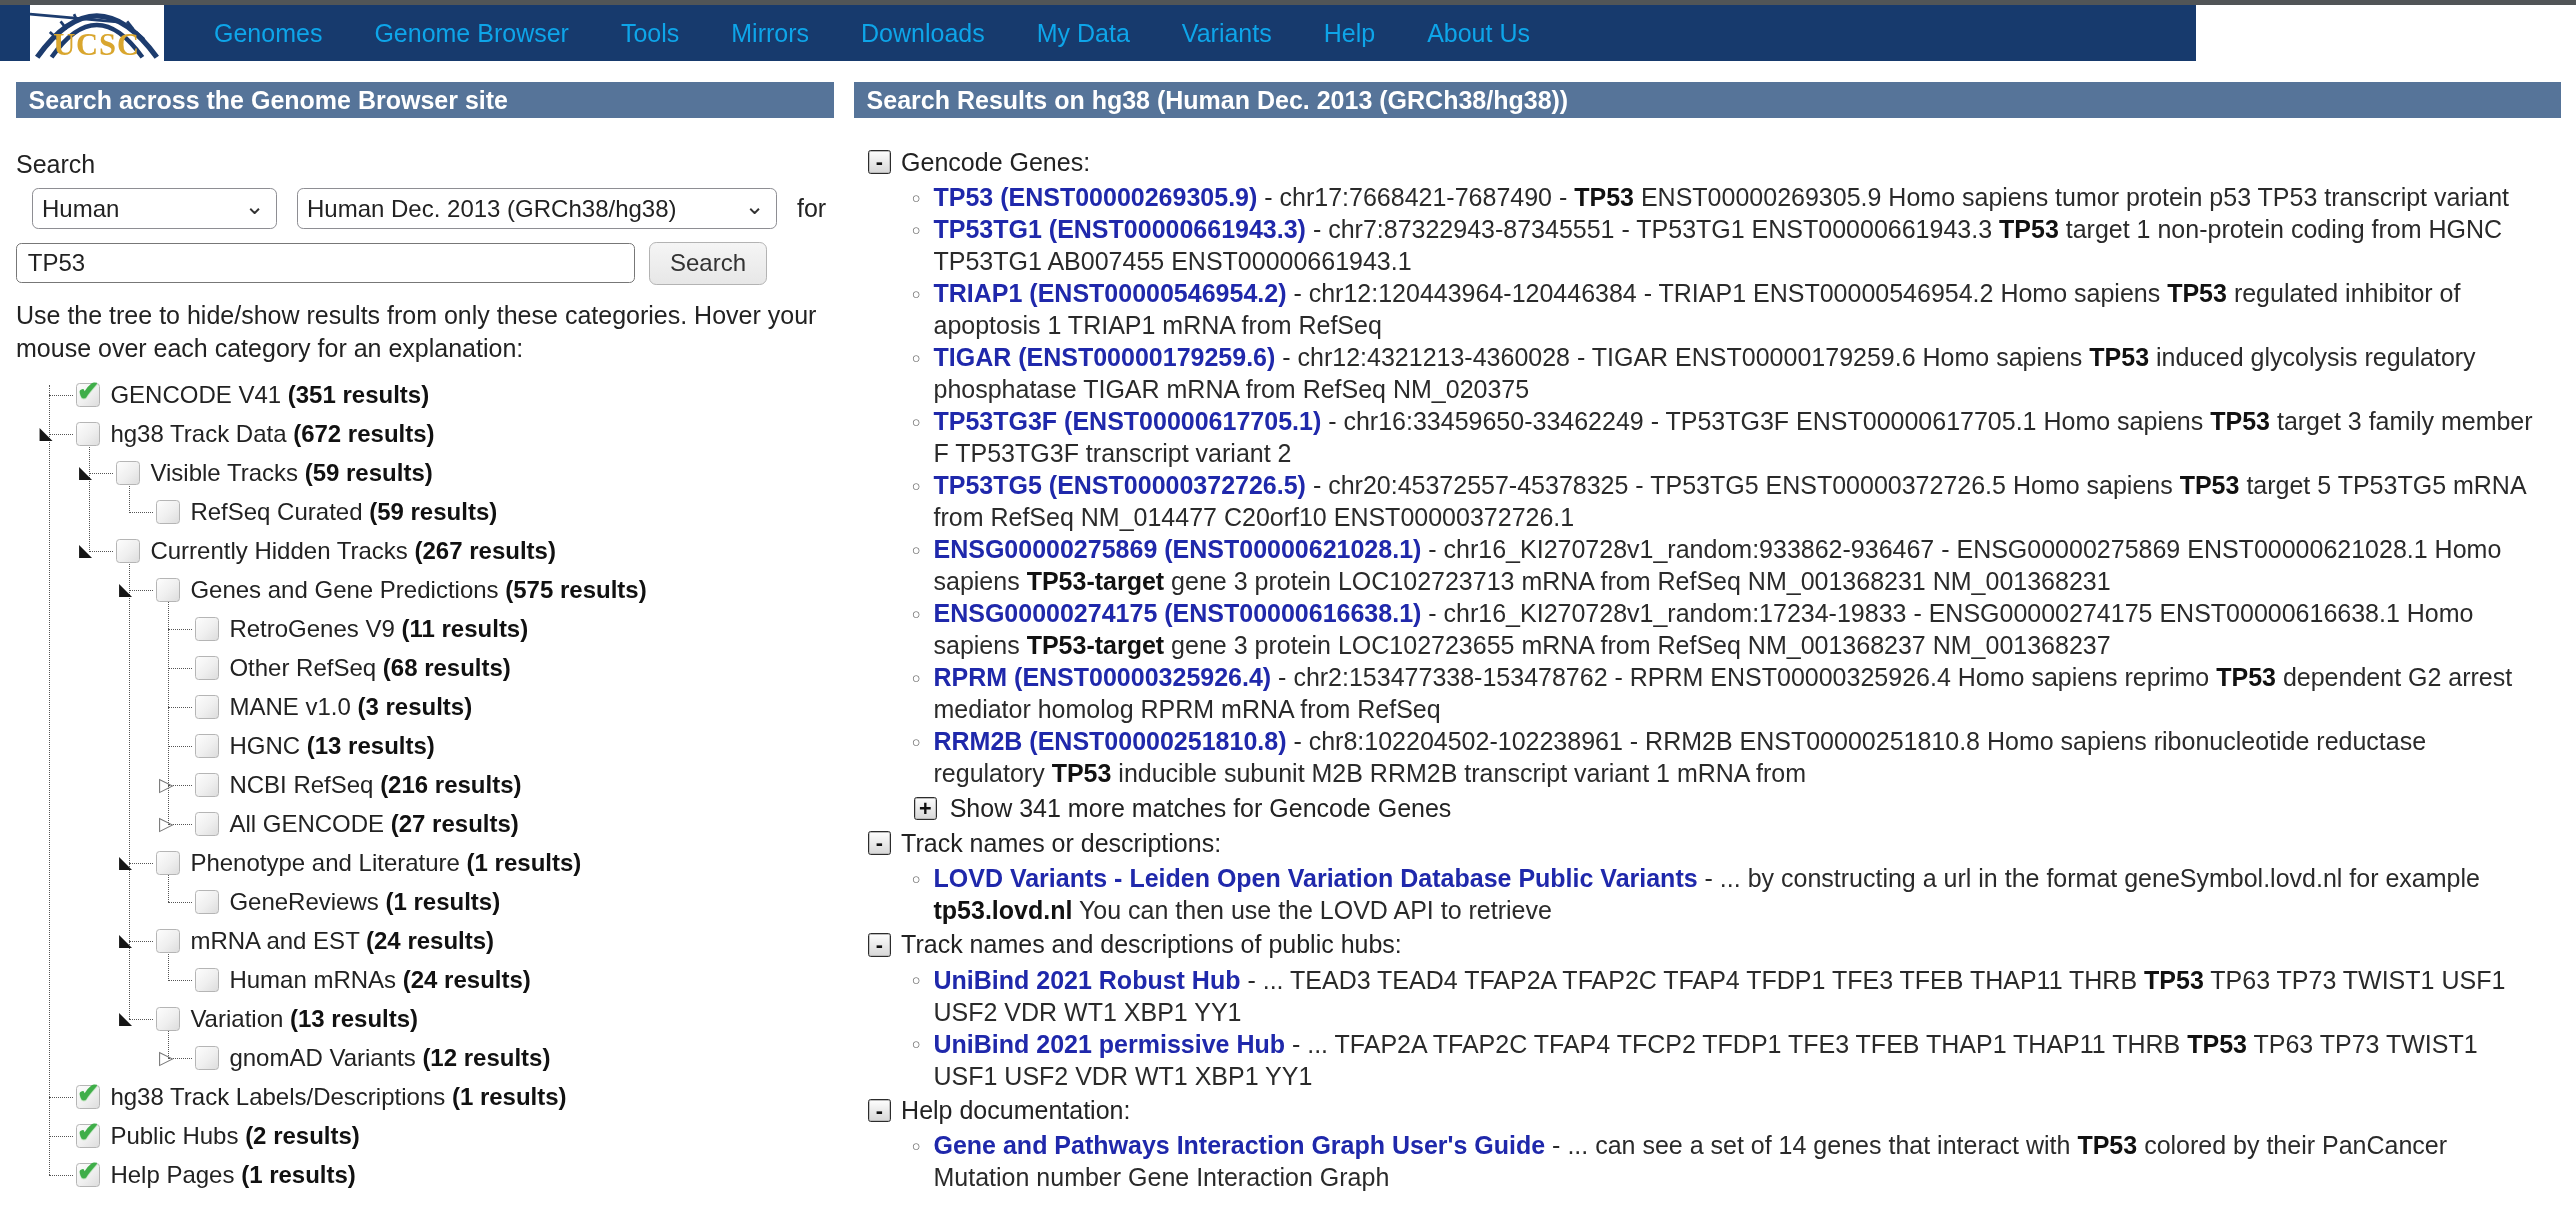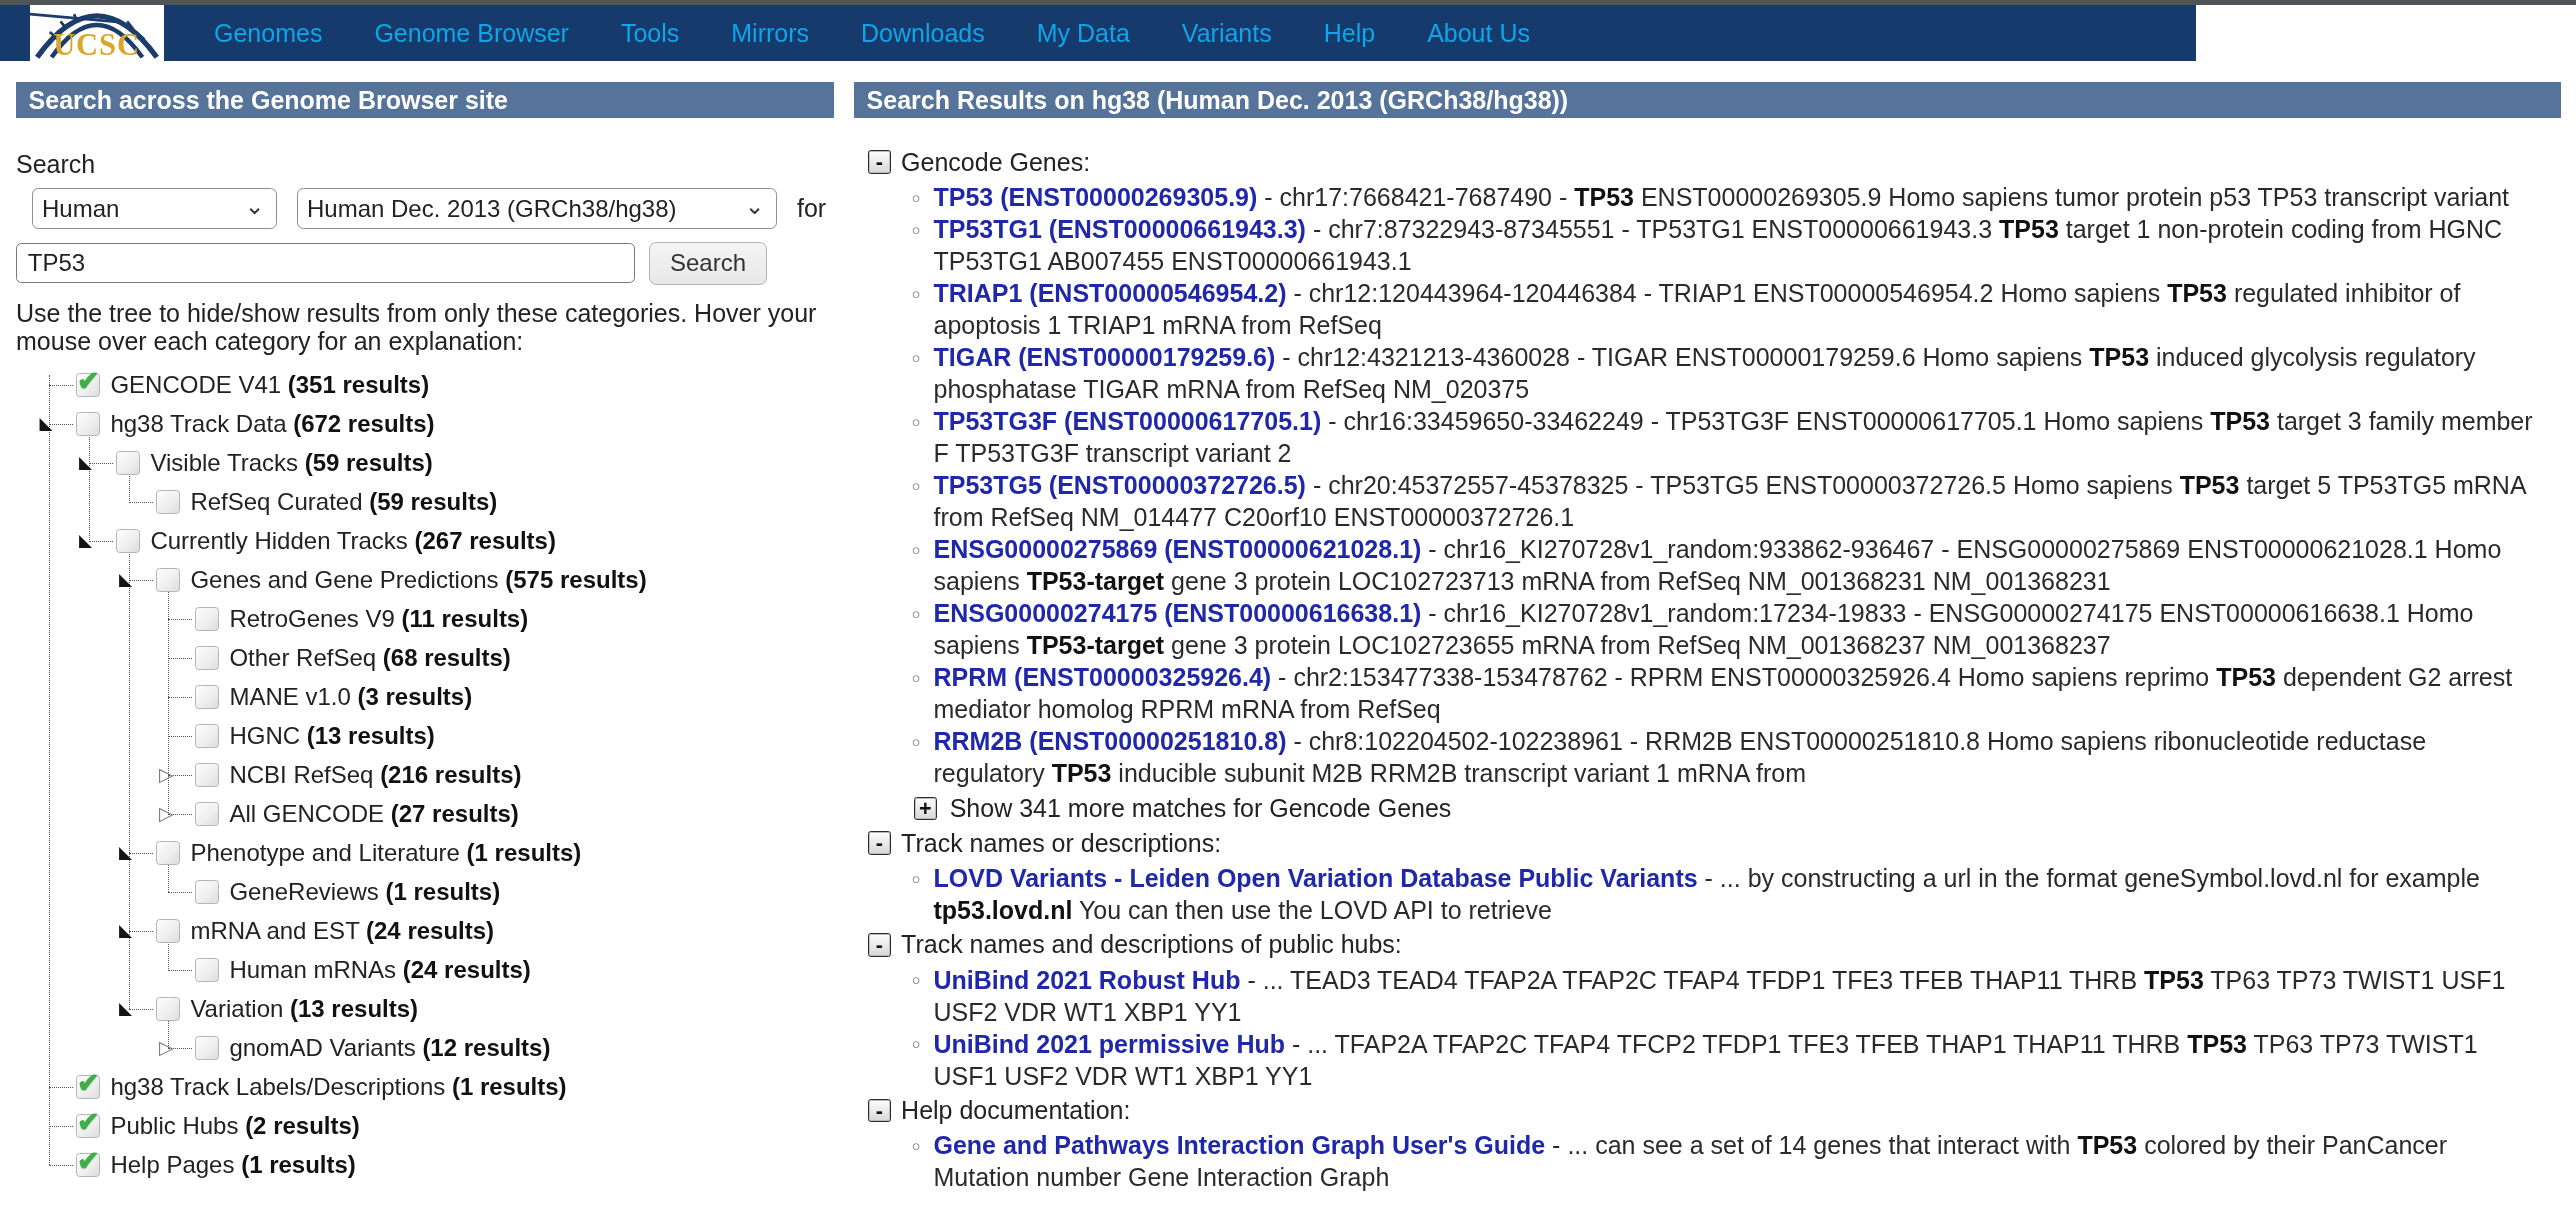--- a/index.html
+++ b/index.html
@@ -32,21 +32,21 @@
   .sel-species select{width:245px;}
   .sel-assembly select{width:480px;}
   .for-label{font-size:25px;}
   .query-row{display:flex;align-items:center;gap:14.4px;margin-top:12.6px;}
   .query-input{width:595px;height:38px;border:1.8px solid #777;border-radius:5.4px;
                font-size:24px;font-family:"Liberation Sans",sans-serif;padding:0 10.8px;color:#222;}
   .search-btn{height:43px;padding:0 20px;font-size:24px;color:#333;
               font-family:"Liberation Sans",sans-serif;
               background:linear-gradient(#f5f5f5,#e7e7e7);
               border:1.8px solid #b3b3b3;border-radius:7.2px;}
-  .tree-help{font-size:25px;line-height:28px;margin:14.4px 0 0 0;max-width:823px;}
+  .tree-help{font-size:25px;line-height:33px;margin:14.4px 0 0 0;max-width:823px;}
 
   
   .tree{position:relative;margin-top:10.8px;height:823px;}
   .vline{position:absolute;width:0;border-left:1.8px dotted #555;}
   .trow{position:relative;height:39px;display:flex;align-items:center;font-size:24px;}
   .stub{position:absolute;top:50%;width:23.5px;border-top:1.8px dotted #555;}
   .arr{position:absolute;line-height:1;}
   .arr.expanded{font-size:17px;color:#151515;margin-top:-1.8px;}
   .arr.collapsed{font-size:19px;color:#777;margin-top:-0.9px;}
   .cb{position:relative;flex:0 0 auto;width:21.6px;height:21.6px;border:1.8px solid #b5b5b5;border-radius:3.6px;

